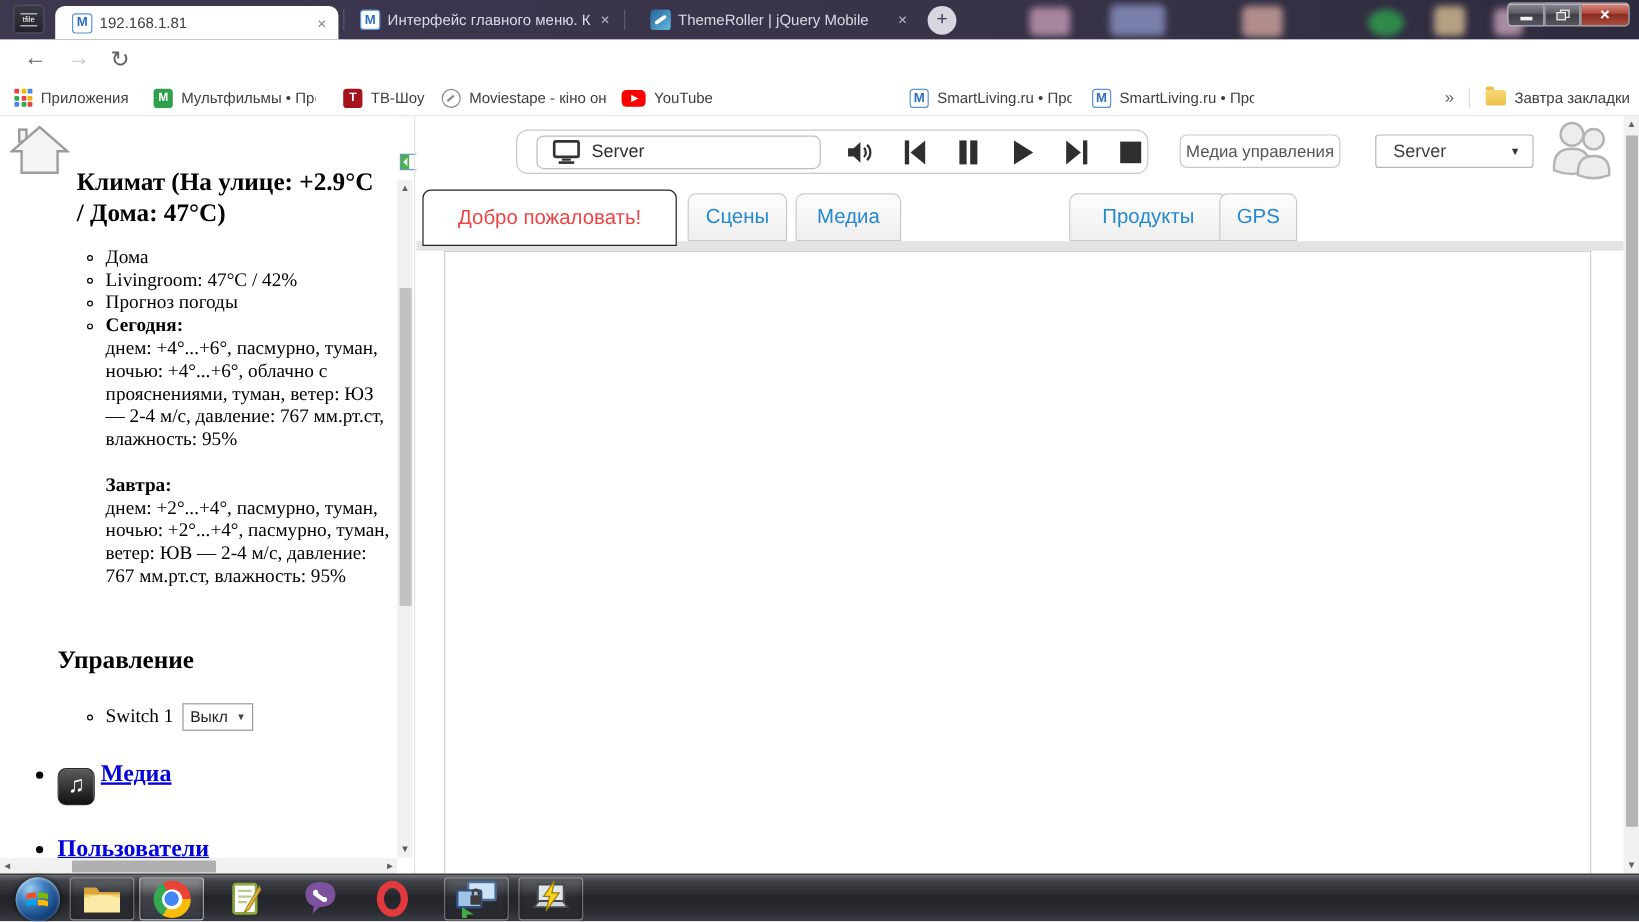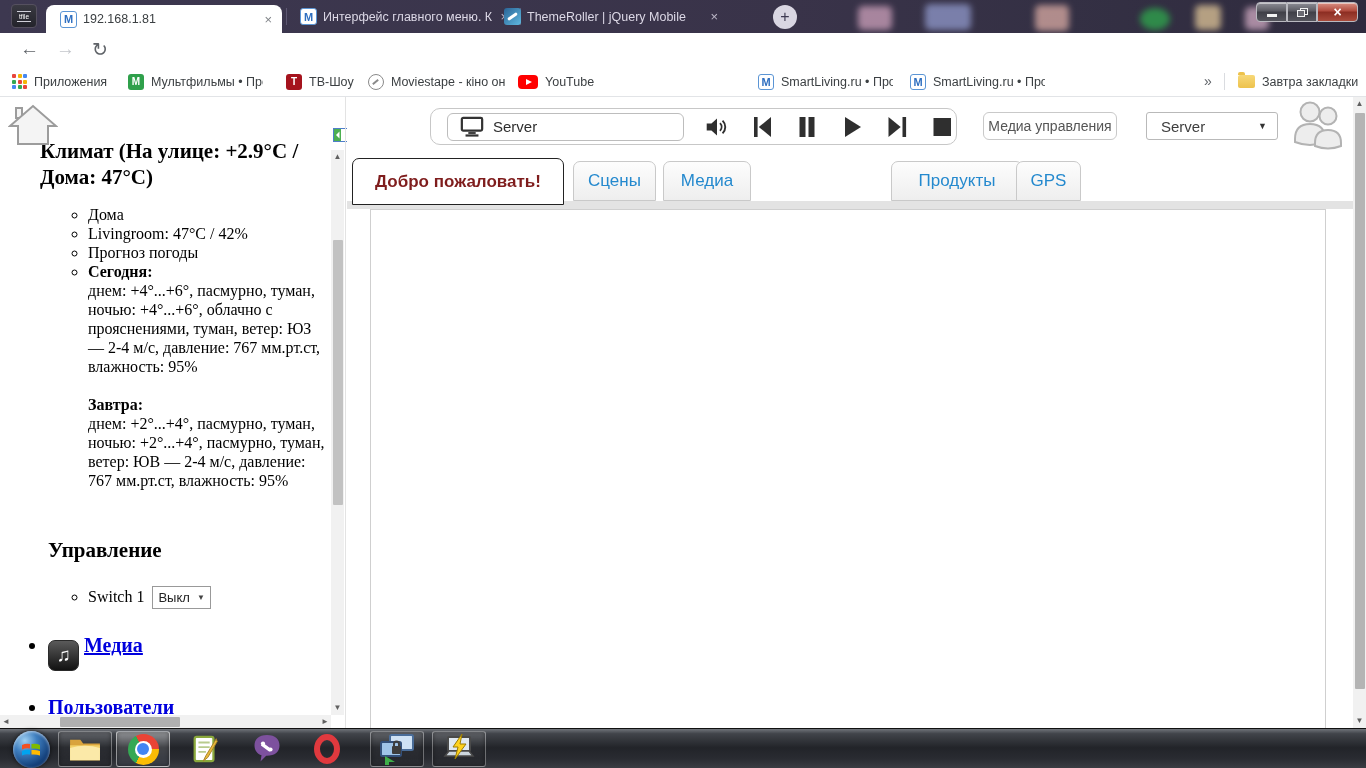--- a/index.html
+++ b/index.html
@@ -59,21 +59,21 @@
 .yt{width:20px;height:14px;background:#f00;border-radius:4px;position:relative}
 .yt:after{content:"";position:absolute;left:8px;top:4px;border-left:6px solid #fff;border-top:3.5px solid transparent;border-bottom:3.5px solid transparent}
 .folder-ic{width:17px;height:13px;background:linear-gradient(#f7d878,#edc24c);border-radius:2px;position:relative}
 .folder-ic:before{content:"";position:absolute;top:-3px;left:0;width:7px;height:3px;background:#edc24c;border-radius:2px 2px 0 0}
 .mstape{width:16px;height:16px;border:1.8px solid #8a8a8a;border-radius:50%;position:relative}
 .mstape:after{content:"";position:absolute;left:3px;top:6px;width:7px;height:2px;background:#8a8a8a;transform:rotate(-40deg)}
 
 
 #sidebar{left:0;top:97px;width:331px;height:631px;background:#fff;overflow:hidden;font-family:"Liberation Serif",serif;color:#000}
 #sidebar h2{font-size:21px;line-height:26px;font-weight:bold}
-.climate-h{margin:41px 14px 0 40px}
+.climate-h{margin:41px 14px 0 64px}
 .control-h{margin:47px 0 0 48px}
 ul.circ{list-style:circle;padding-left:88px;margin-top:15px}
 ul.circ li{font-size:16px;line-height:19px}
 .fc{width:238px;display:block}
 ul.bullets{list-style:disc;padding-left:48px;margin-top:20px}
 ul.bullets li{font-size:20px;line-height:24px;margin-top:24px}
 a.blue{color:#0000dd;font-weight:bold;text-decoration:underline}
 .music-ic{display:inline-flex;width:31px;height:31px;border-radius:7px;background:linear-gradient(#5a5a5a,#121212);border:1px solid #2a2a2a;color:#fff;font-size:19px;align-items:center;justify-content:center;vertical-align:-9px}
 .selectbox{display:inline-flex;align-items:center;font-family:"Liberation Sans",sans-serif;font-size:13px;color:#222;border:1px solid #999;background:#fff;padding:1px 5px;gap:7px;margin-left:4px}
 .selectbox .ar{font-size:8px;color:#444}
@@ -90,21 +90,21 @@
 #media-bar{position:absolute;left:83px;top:11px;width:527px;height:37px;border:1px solid #c7c7c7;border-radius:10px;background:#fff;display:flex;align-items:center}
 #server-btn{display:flex;align-items:center;gap:9px;margin-left:16px;width:237px;height:28px;border:1px solid #bdbdbd;border-radius:6px;background:#fff;padding-left:12px;font-size:15px;color:#2e2e2e}
 .ticon{width:24px;height:24px;flex:none}
 .tspace{margin-left:21px}
 #panel-btn{position:absolute;left:636px;top:15px;width:134px;height:28px;border:1px solid #c9c9c9;border-radius:6px;background:#fff;color:#555;font-size:14px;display:flex;align-items:center;justify-content:center}
 #server-select{position:absolute;left:799px;top:15px;width:132px;height:28px;border:1px solid #b9b9b9;border-radius:3px;background:#fff;color:#3e3e3e;font-size:15px;display:flex;align-items:center;padding:0 10px 0 14px;justify-content:space-between}
 #server-select .ar{font-size:9px;color:#333}
 #users-icon{position:absolute;left:941px;top:2px}
 
 .jqtab{position:absolute;top:64px;height:40px;border:1px solid #c9c9c9;border-radius:7px 7px 0 0;background:linear-gradient(#fdfdfd,#eee);color:#2489ce;font-weight:normal;font-size:17px;display:flex;align-items:center;justify-content:center}
-.jqtab.active{top:61px;height:47px;background:#fff;border:1.5px solid #222;color:#7f1d1d;font-weight:700;z-index:3}
+.jqtab.active{top:61px;height:47px;background:#fff;border:1.5px solid #222;color:#ef4444;font-weight:400;z-index:3}
 .tab-band{position:absolute;left:0;top:104px;width:1006px;height:8px;background:#e3e3e3}
 #content-panel{position:absolute;left:23px;top:112px;width:956px;height:519px;background:#fff;border:1px solid #cfcfcf;border-bottom:none}
 
 
 #taskbar{left:0;top:728px;width:1366px;height:40px;background:linear-gradient(#70747a,#41444a 12%,#222429 48%,#292b31 75%,#3a3d43);border-top:1px solid #111}
 .tbtn{position:absolute;top:2px;width:54px;height:36px;border-radius:3px;display:flex;align-items:center;justify-content:center}
 .tbtn.run{border:1px solid rgba(255,255,255,.32);background:linear-gradient(rgba(255,255,255,.16),rgba(255,255,255,.04) 45%,rgba(0,0,0,.18));box-shadow:inset 0 0 4px rgba(0,0,0,.4)}
 .tbtn.active{background:linear-gradient(rgba(255,255,255,.42),rgba(255,255,255,.15) 45%,rgba(70,80,95,.25));border:1px solid rgba(255,255,255,.45)}
 .orb{width:37px;height:37px;border-radius:50%;background:radial-gradient(circle at 32% 26%,#9fd0f2 0%,#3f7fc0 32%,#16437e 68%,#0a2450 100%);box-shadow:inset 0 1px 3px rgba(255,255,255,.65),0 0 5px rgba(0,0,0,.7);display:flex;align-items:center;justify-content:center}
 .chrome-logo{width:31px;height:31px;border-radius:50%;background:conic-gradient(from 90deg,#fbbc05 0 120deg,#34a853 120deg 240deg,#ea4335 240deg 360deg);position:relative}
@@ -139,21 +139,21 @@
     </div>
 
     <div class="tab-sep" style="left:286px"></div>
     <div class="btab" style="left:288px;width:230px;padding:0 8px 0 12px">
       <span class="favicon-m">M</span>
       <span class="title" style="margin:0 6px">Интерфейс главного меню. Как</span>
       <span class="tclose">×</span>
     </div>
 
     <div class="tab-sep" style="left:520px"></div>
-    <div class="btab" style="left:492px;width:236px;padding:0 8px 0 12px">
+    <div class="btab" style="left:530px;width:236px;padding:0 8px 0 12px">
       <span style="width:17px;height:17px;border-radius:3px;background:linear-gradient(135deg,#2a6496,#5fb9e0);position:relative;flex:none">
           <i style="position:absolute;left:3px;top:7px;width:11px;height:3px;background:#fff;border-radius:2px;transform:rotate(-35deg)"></i>
         </span>
       <span class="title" style="margin:0 6px">ThemeRoller | jQuery Mobile</span>
       <span class="tclose">×</span>
     </div>
 
     <div class="abs" style="left:773px;top:5px" id="newtab-btn">
         <span>+</span>
       </div>

